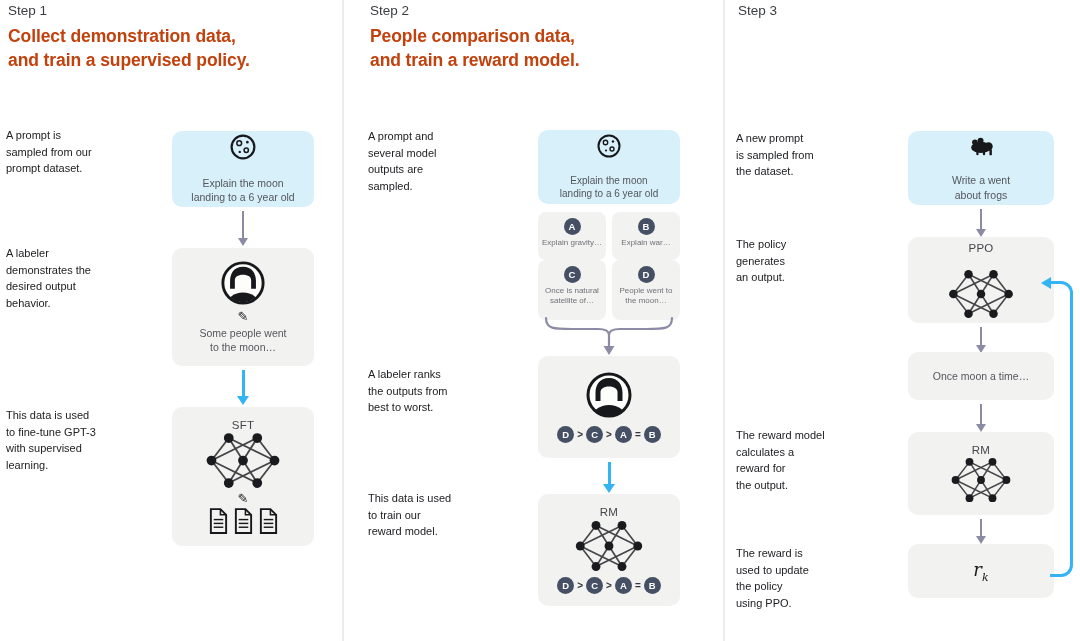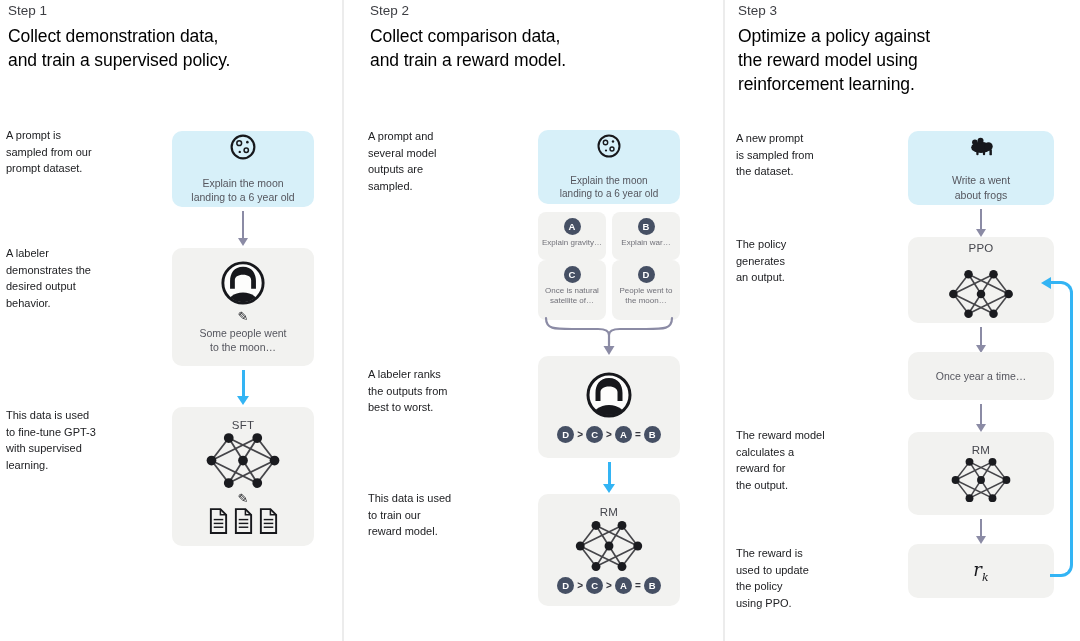--- a/index.html
+++ b/index.html
@@ -1,20 +1,20 @@
 <!DOCTYPE html>
 <html><head>
 <meta charset="utf-8">
 <style>
   html,body{margin:0;padding:0;background:#fff;}
   #page{position:relative;width:1080px;height:641px;background:#ffffff;
         font-family:"Liberation Sans",sans-serif;color:#202124;overflow:hidden;}
   .divider{position:absolute;top:0;width:2px;height:641px;background:#ececec;}
   .step-label{position:absolute;font-size:13.5px;color:#3c3d42;white-space:pre-line;}
-  .step-title{position:absolute;font-size:17.5px;font-weight:400;color:#000000;
+  .step-title{position:absolute;font-size:17.5px;font-weight:700;color:#c2410c;
               line-height:1.38;letter-spacing:-0.1px;white-space:pre-line;}
   .annot{position:absolute;font-size:11px;line-height:1.5;color:#202124;white-space:pre-line;}
   .box{position:absolute;border-radius:10px;background:#f2f2f0;
        display:flex;flex-direction:column;align-items:center;justify-content:center;text-align:center;}
   .box.blue{background:#d7f0f9;}
   .caption{font-size:10.5px;line-height:1.35;color:#55565e;white-space:pre-line;margin-top:16px;}
   .mini{position:absolute;border-radius:8px;background:#f2f2f0;display:flex;flex-direction:column;
         align-items:center;justify-content:flex-start;padding-top:6px;text-align:center;}
   .mini .cap{font-size:8px;line-height:1.3;color:#717179;margin-top:3px;white-space:pre-line;}
   .badge{width:17px;height:17px;border-radius:50%;background:#465064;color:#fff;
@@ -158,21 +158,21 @@
       <svg width="21" height="27" viewBox="0 0 22 28">
           <use href="#doc"></use>
         </svg>
       <svg width="21" height="27" viewBox="0 0 22 28">
           <use href="#doc"></use>
         </svg>
     </div>
   </div>
 
   <div class="step-label" style="left:370px;top:3px">Step 2</div>
-  <div class="step-title" style="left:370px;top:24px">Collect comparison data,
+  <div class="step-title" style="left:370px;top:24px">People comparison data,
 and train a reward model.</div>
 
   <div class="annot" style="left:368px;top:128px">A prompt and
 several model
 outputs are
 sampled.</div>
   <div class="annot" style="left:368px;top:366px">A labeler ranks
 the outputs from
 best to worst.</div>
   <div class="annot" style="left:368px;top:490px">This data is used
@@ -240,23 +240,20 @@
       <span class="op">&gt;</span>
       <span class="badge">C</span>
       <span class="op">&gt;</span>
       <span class="badge">A</span>
       <span class="op">=</span>
       <span class="badge">B</span>
     </div>
   </div>
 
   <div class="step-label" style="left:738px;top:3px">Step 3</div>
-  <div class="step-title" style="left:738px;top:24px">Optimize a policy against
-the reward model using
-reinforcement learning.</div>
 
   <div class="annot" style="left:736px;top:130px">A new prompt
 is sampled from
 the dataset.</div>
   <div class="annot" style="left:736px;top:236px">The policy
 generates
 an output.</div>
   <div class="annot" style="left:736px;top:545px">The reward is
 used to update
 the policy
@@ -279,21 +276,21 @@
   <div class="box" style="left:908px;top:237px;width:146px;height:86px">
     <div class="model-label" style="margin-bottom:15px">PPO</div>
     <svg width="68" height="50" viewBox="0 0 100 76">
         <use href="#net"></use>
       </svg>
   </div>
 
   <div class="arr" style="left:980px;top:327px;height:18px"></div>
 
   <div class="box" style="left:908px;top:352px;width:146px;height:48px">
-    <div class="caption" style="margin-top:0">Once year a time…</div>
+    <div class="caption" style="margin-top:0">Once moon a time…</div>
   </div>
 
   <div class="arr" style="left:980px;top:404px;height:20px"></div>
 
   <div class="box" style="left:908px;top:432px;width:146px;height:83px">
     <div class="model-label" style="margin-bottom:1px">RM</div>
     <svg width="62" height="46" viewBox="0 0 100 76">
         <use href="#net"></use>
       </svg>
   </div>

